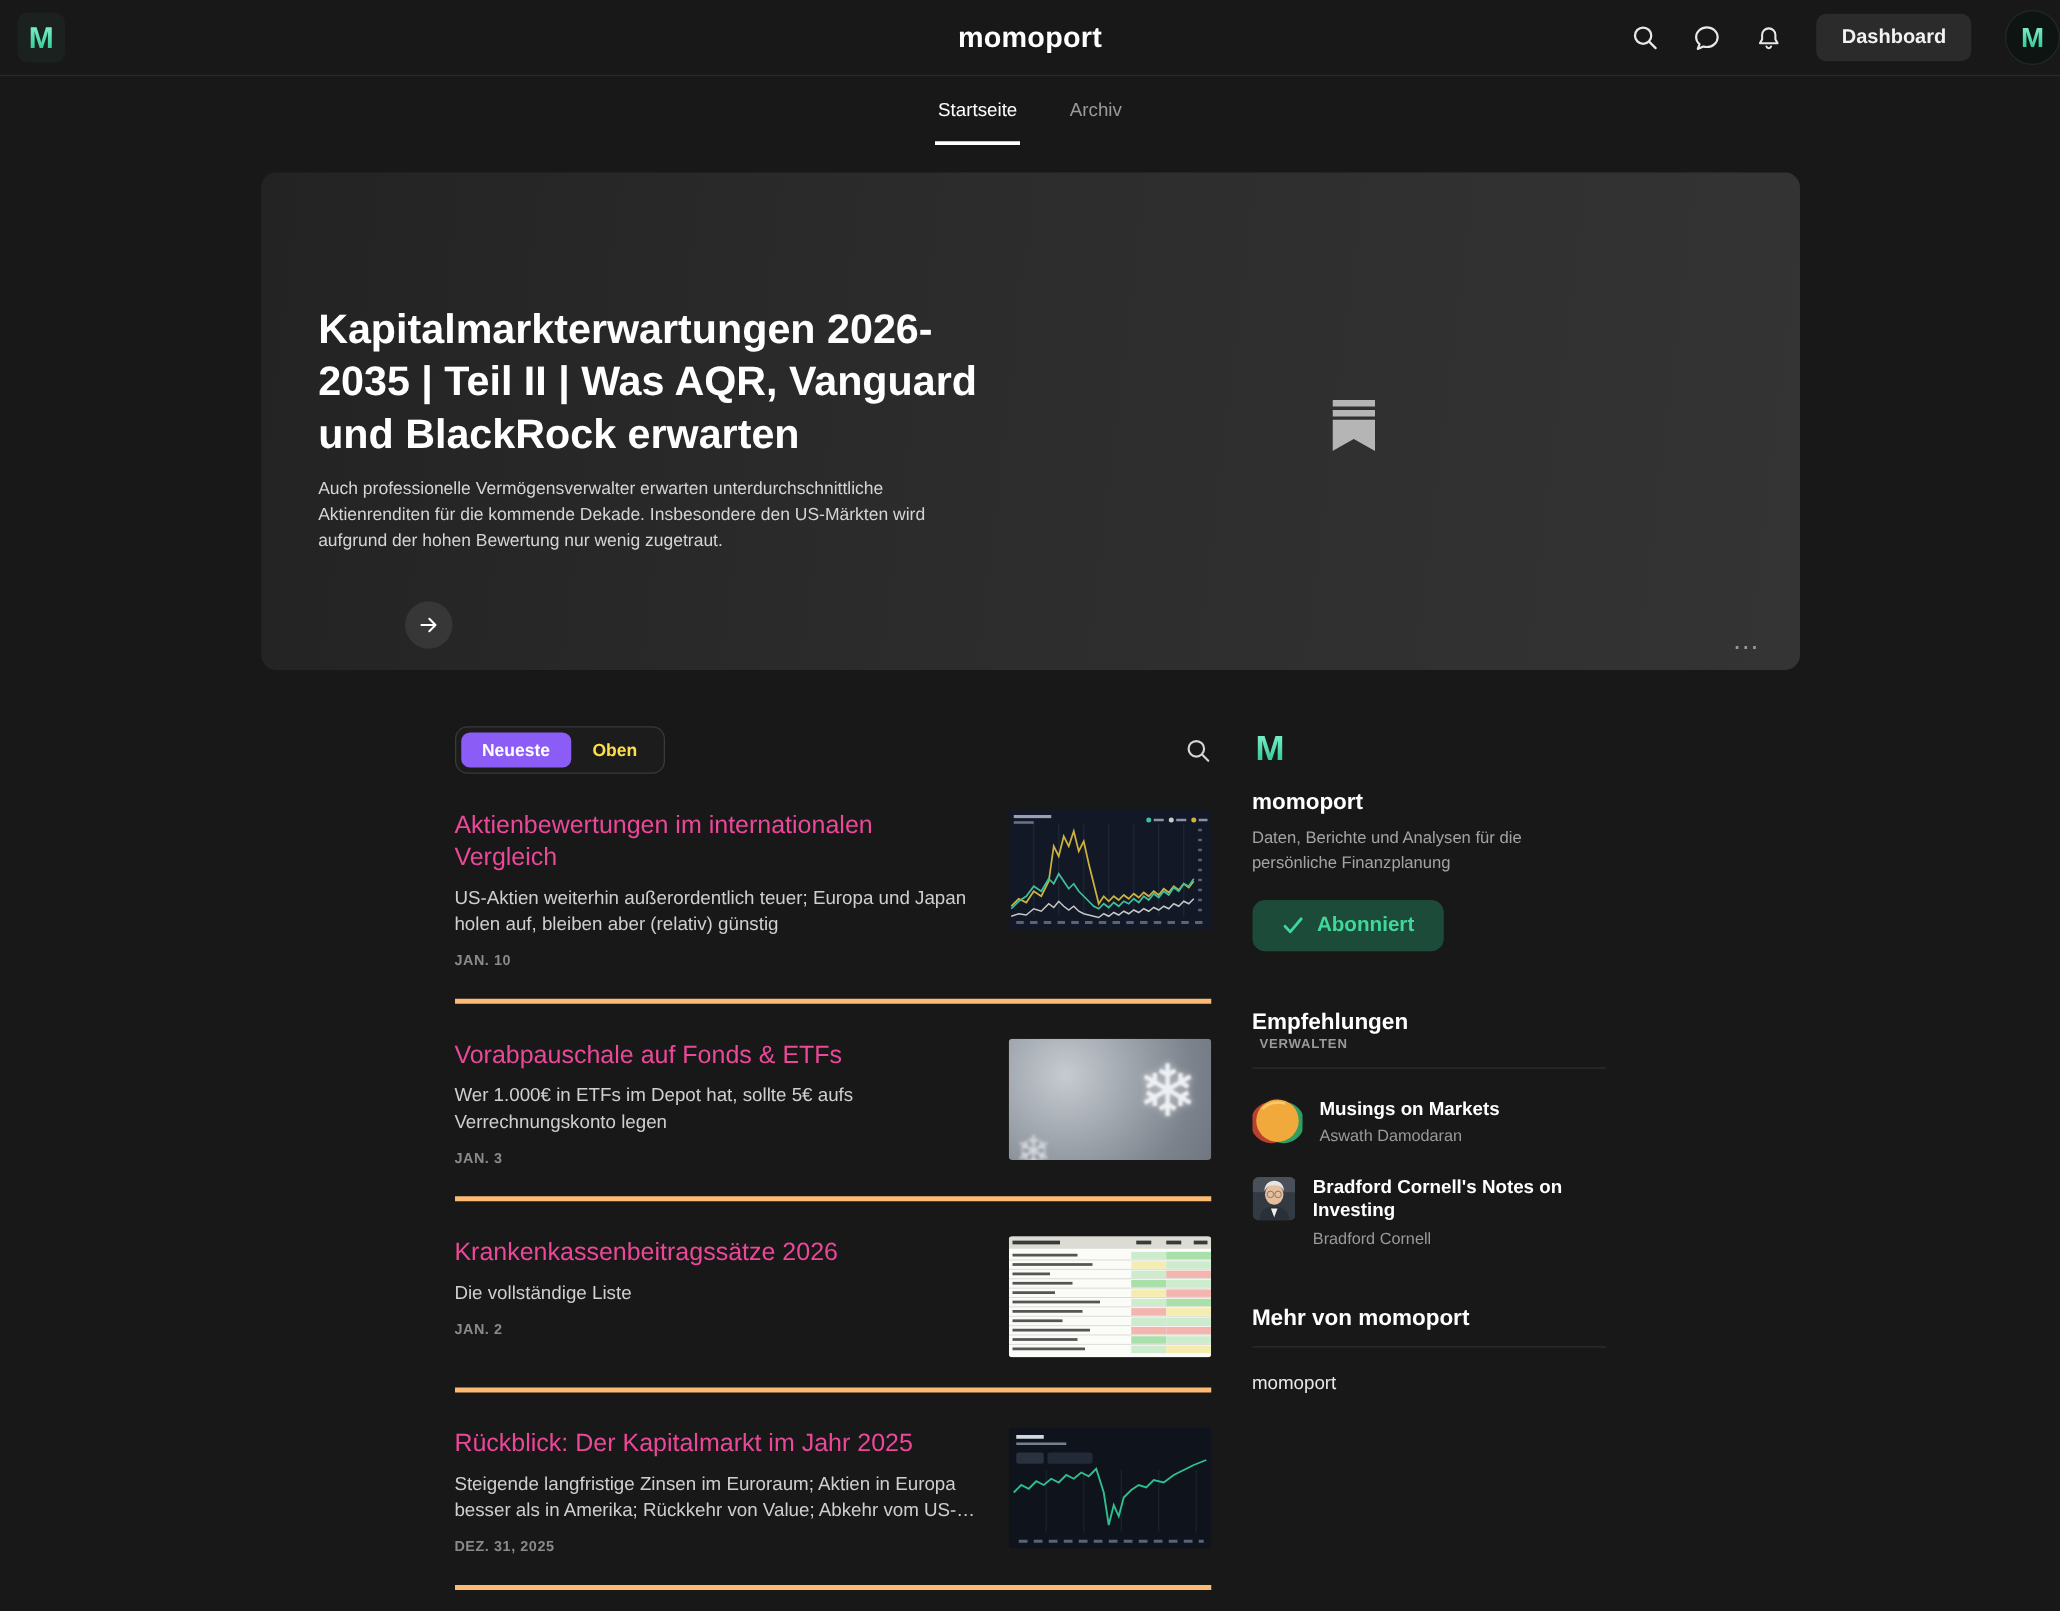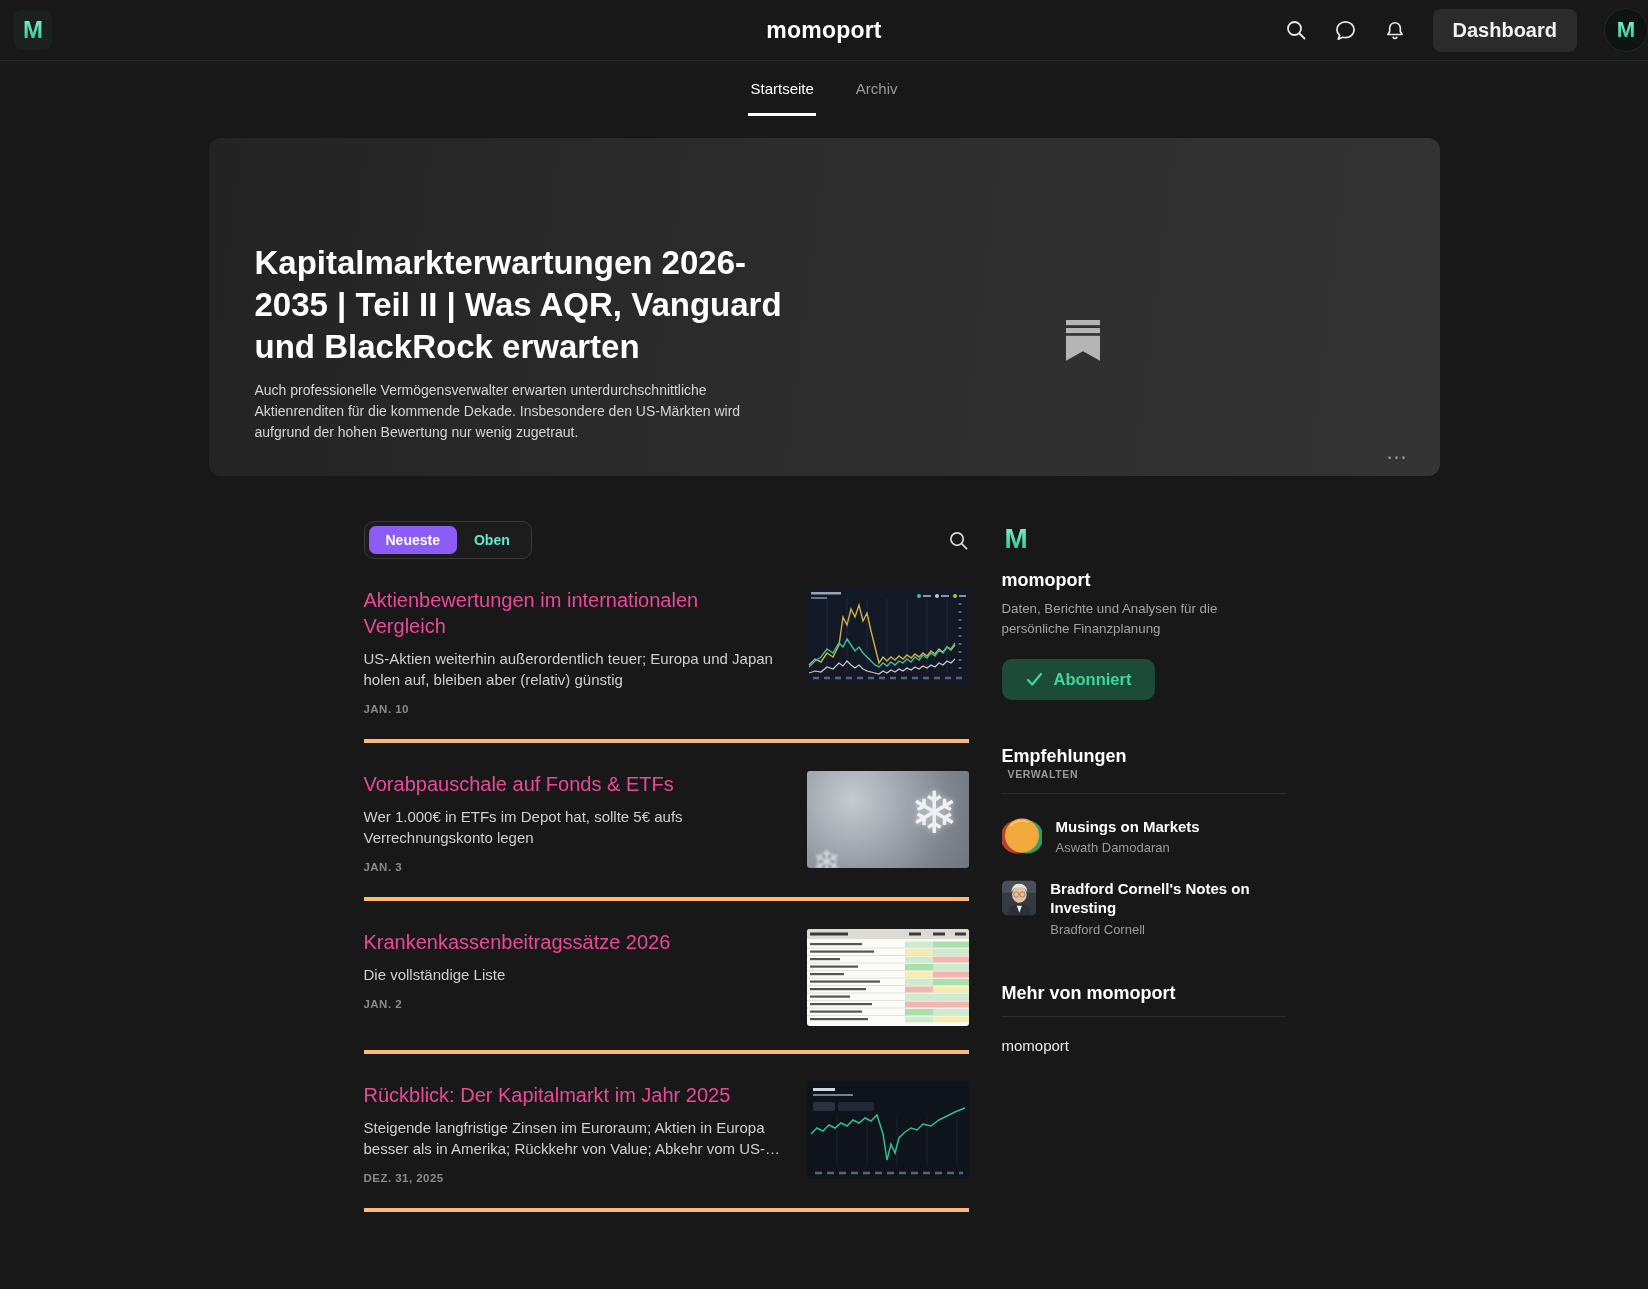--- a/index.html
+++ b/index.html
@@ -12,50 +12,50 @@
   
   .topbar{height:61px;display:flex;align-items:center;justify-content:space-between;
     padding:0 14px;border-bottom:1px solid #2a2a2a;position:relative;}
   .logo-tile{width:38px;height:40px;border-radius:8px;background:#1b211e;
     display:flex;align-items:center;justify-content:center;cursor:pointer;}
   .topbar-title{position:absolute;left:50%;top:50%;transform:translate(-50%,-50%);
     font-size:23px;font-weight:700;letter-spacing:.2px;cursor:pointer;}
   .topbar-right{display:flex;align-items:center;gap:27px;}
   .icon-btn{background:none;border:none;padding:0;cursor:pointer;display:flex;align-items:center;}
   .dash-btn{background:#2b2b2b;color:#f2f2f2;border:none;border-radius:8px;
-    padding:10px 20px;font-size:20px;font-weight:700;cursor:pointer;font-family:inherit;}
+    padding:10px 20px;font-size:16px;font-weight:700;cursor:pointer;font-family:inherit;}
   .avatar{width:44px;height:44px;border-radius:50%;background:#0d1411;border:1px solid #262626;
     display:flex;align-items:center;justify-content:center;margin-right:-14px;flex-shrink:0;cursor:pointer;}
   
   .navbar{height:55px;display:flex;justify-content:center;align-items:stretch;gap:38px;}
   .nav-tab{display:flex;align-items:center;font-size:15px;font-weight:400;color:#9a9a9a;
     cursor:pointer;position:relative;padding:0 2px;}
   .nav-tab.active{color:#fff;}
   .nav-tab.active::after{content:"";position:absolute;left:0;right:0;bottom:0;height:3px;background:#fff;}
   
-  .hero{width:1231px;height:338px;margin:22px auto 0;border-radius:12px;position:relative;
+  .hero{width:1231px;height:398px;margin:22px auto 0;border-radius:12px;position:relative;
     background:linear-gradient(97deg,#232323 0%,#2c2c2c 45%,#343434 100%);overflow:hidden;}
   .hero-inner{padding:104px 0 0 46px;}
   .hero-title{font-size:33px;font-weight:700;line-height:1.27;max-width:548px;margin:0;}
   .hero-sub{font-size:14px;color:#d5d5d5;line-height:1.5;max-width:505px;margin:12px 0 0;}
   .hero-cta{display:flex;align-items:center;gap:18px;margin-top:38px;background:none;border:none;
     color:#fff;cursor:pointer;padding:0;font-family:inherit;flex-direction:column;}
   .cta-circle{width:38px;height:38px;border-radius:50%;background:rgba(255,255,255,.08);
     display:flex;align-items:center;justify-content:center;}
   .cta-label{font-size:12px;font-weight:700;letter-spacing:.09em;}
   .hero-mark{position:absolute;left:857px;top:182px;}
   .hero-more{position:absolute;right:24px;bottom:10px;color:#9a9a9a;font-size:22px;
     letter-spacing:2px;background:none;border:none;cursor:pointer;font-family:inherit;}
   
   .main{width:921px;margin:45px auto 0;display:flex;gap:33px;align-items:flex-start;}
   .feed{width:605px;flex-shrink:0;}
   .feed-head{display:flex;justify-content:space-between;align-items:center;}
   .pill-group{display:flex;border:1px solid #3a3a3a;border-radius:10px;padding:4px;background:#1c1c1c;}
   .pill{padding:6px 17px;font-size:14px;border-radius:7px;border:none;background:none;
-    color:#5eead4;font-weight:700;cursor:pointer;font-family:inherit;}
+    color:#fde047;font-weight:700;cursor:pointer;font-family:inherit;}
   .pill.active{background:#8b5cf6;color:#fff;}
   .article{display:flex;gap:24px;padding:28px 0 24px;cursor:pointer;}
   .article + .article{border-top:4px solid #fdba74;}
   .art-text{flex:1;min-width:0;}
   .art-title{font-size:20px;font-weight:400;line-height:1.32;margin:0 0 8px;color:#ec4899;}
   .art-sub{font-size:15px;color:#cfcfcf;line-height:1.42;margin:0 0 13px;}
   .art-date{font-size:11.5px;color:#8a8a8a;letter-spacing:.04em;font-weight:600;}
   .thumb{width:162px;height:97px;border-radius:3px;overflow:hidden;flex-shrink:0;position:relative;}
   .thumb svg{display:block;}
   .thumb-snow{width:100%;height:100%;

